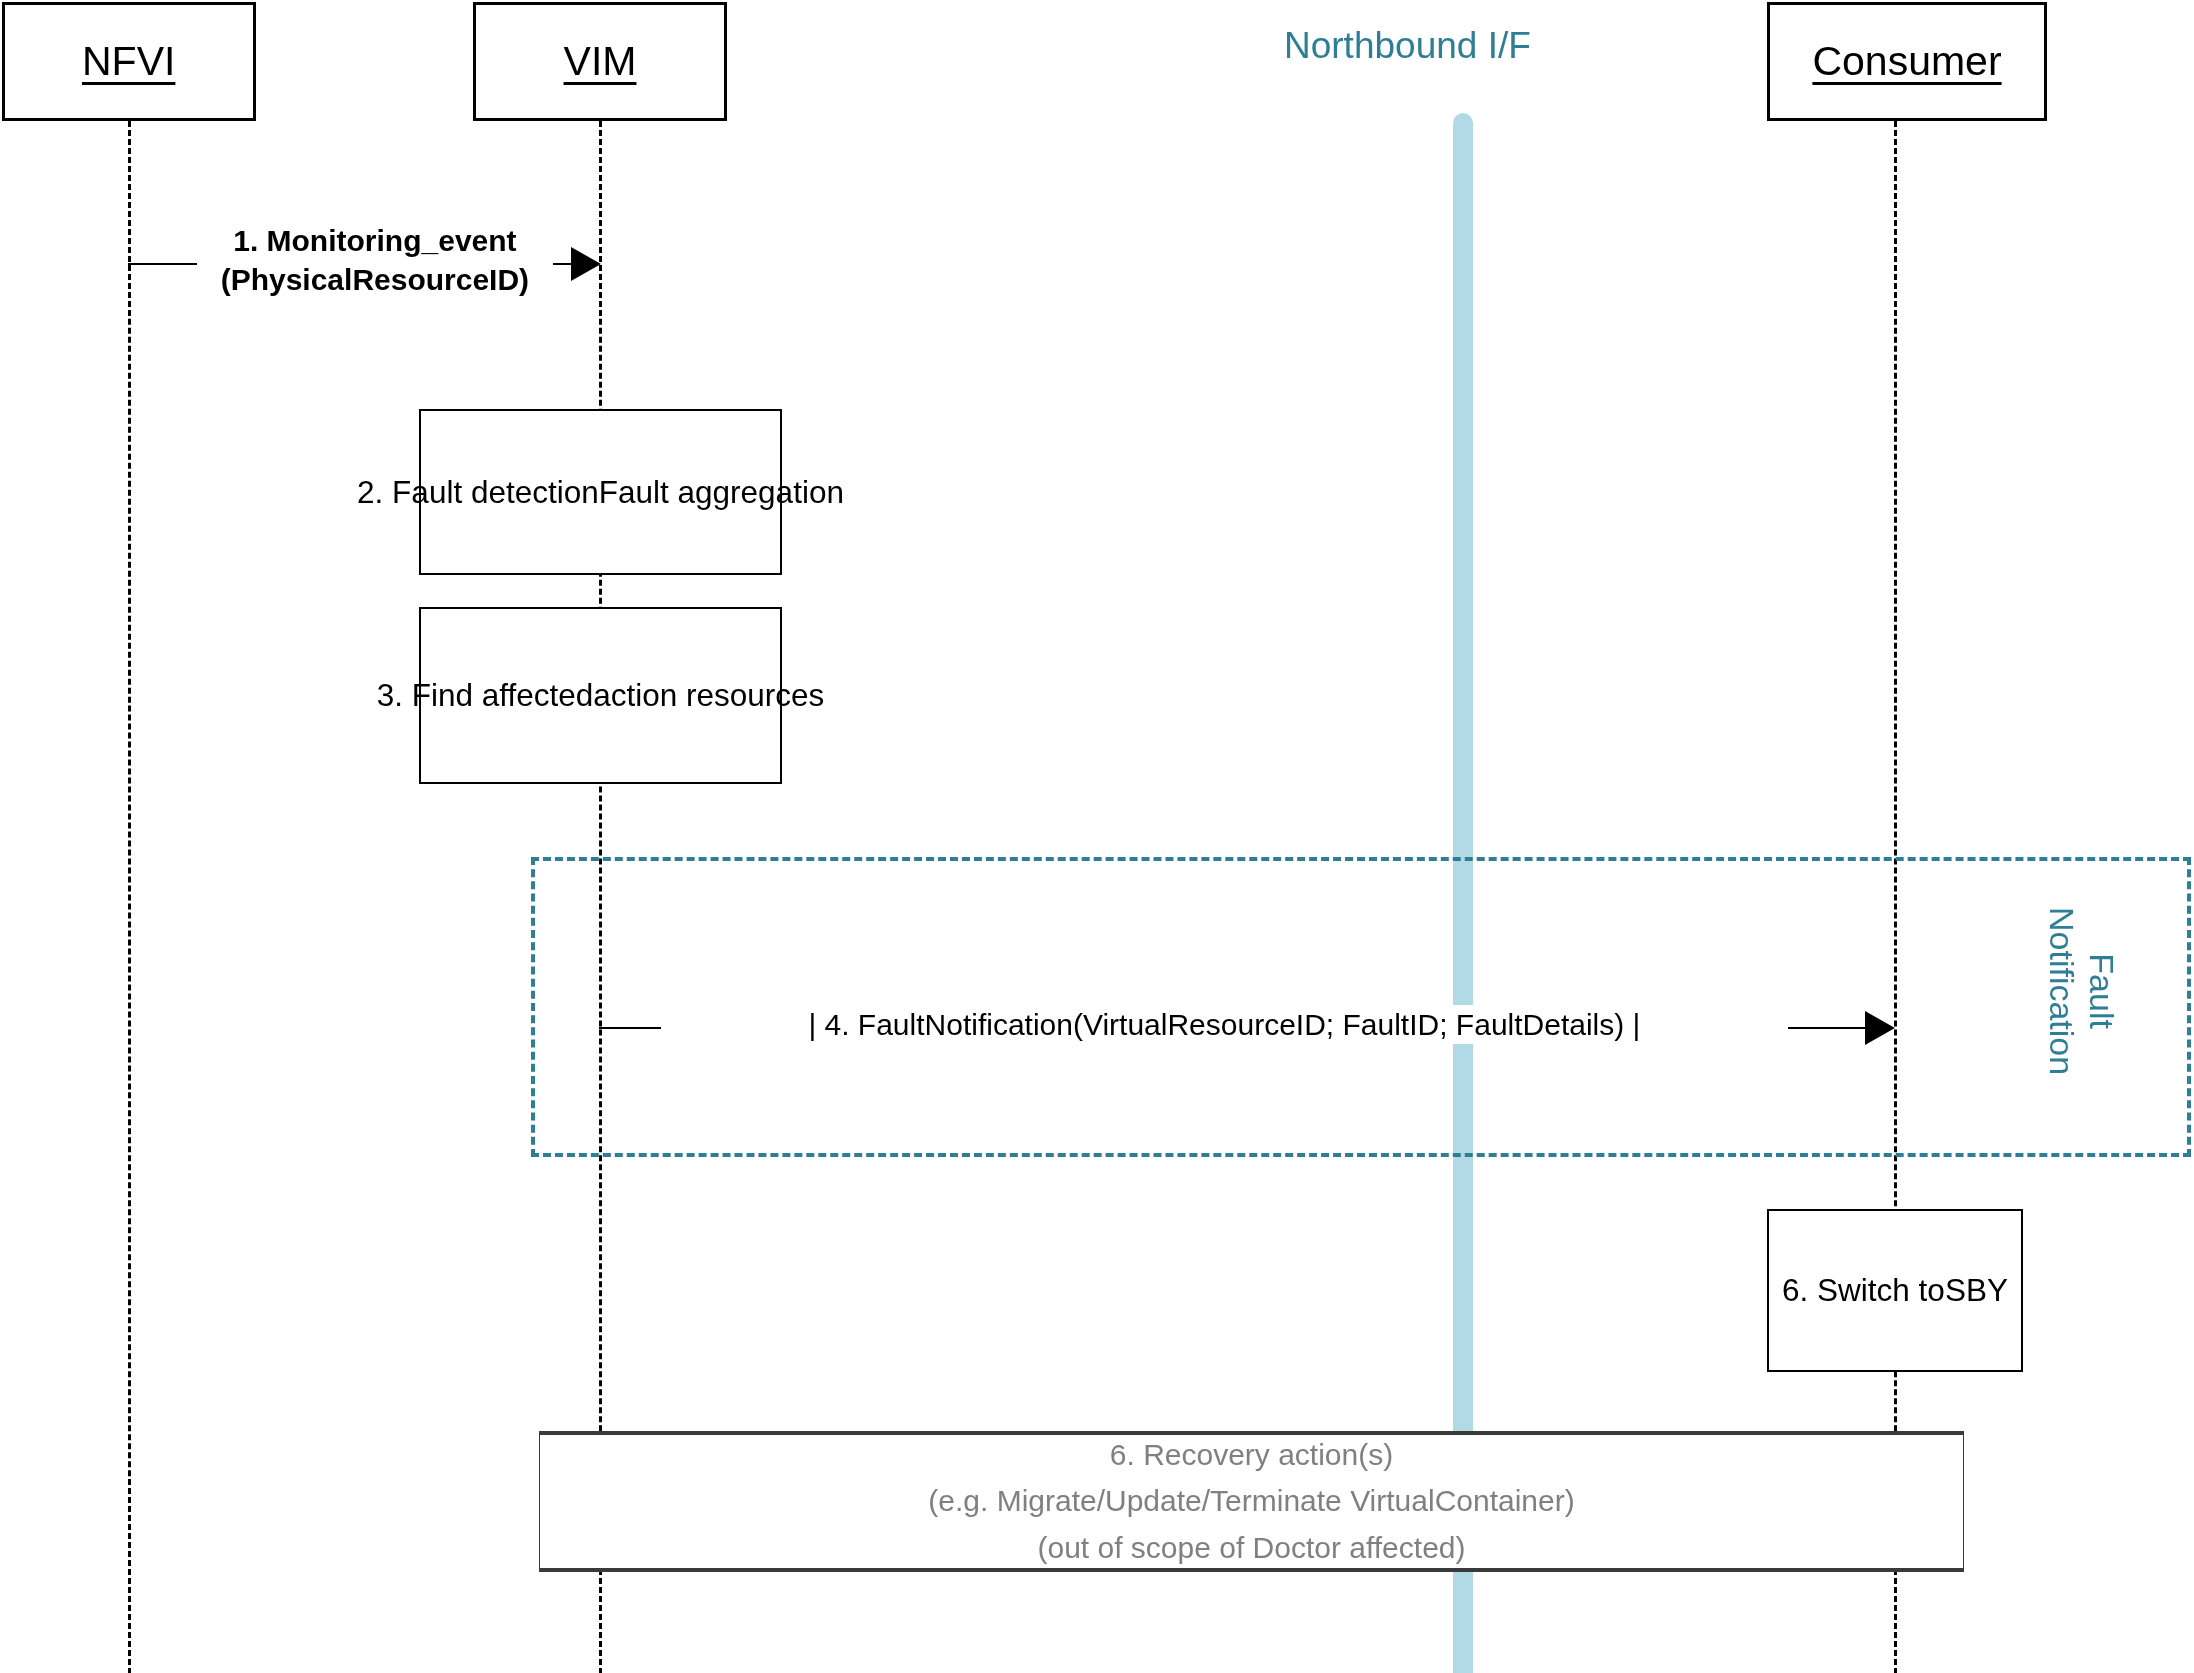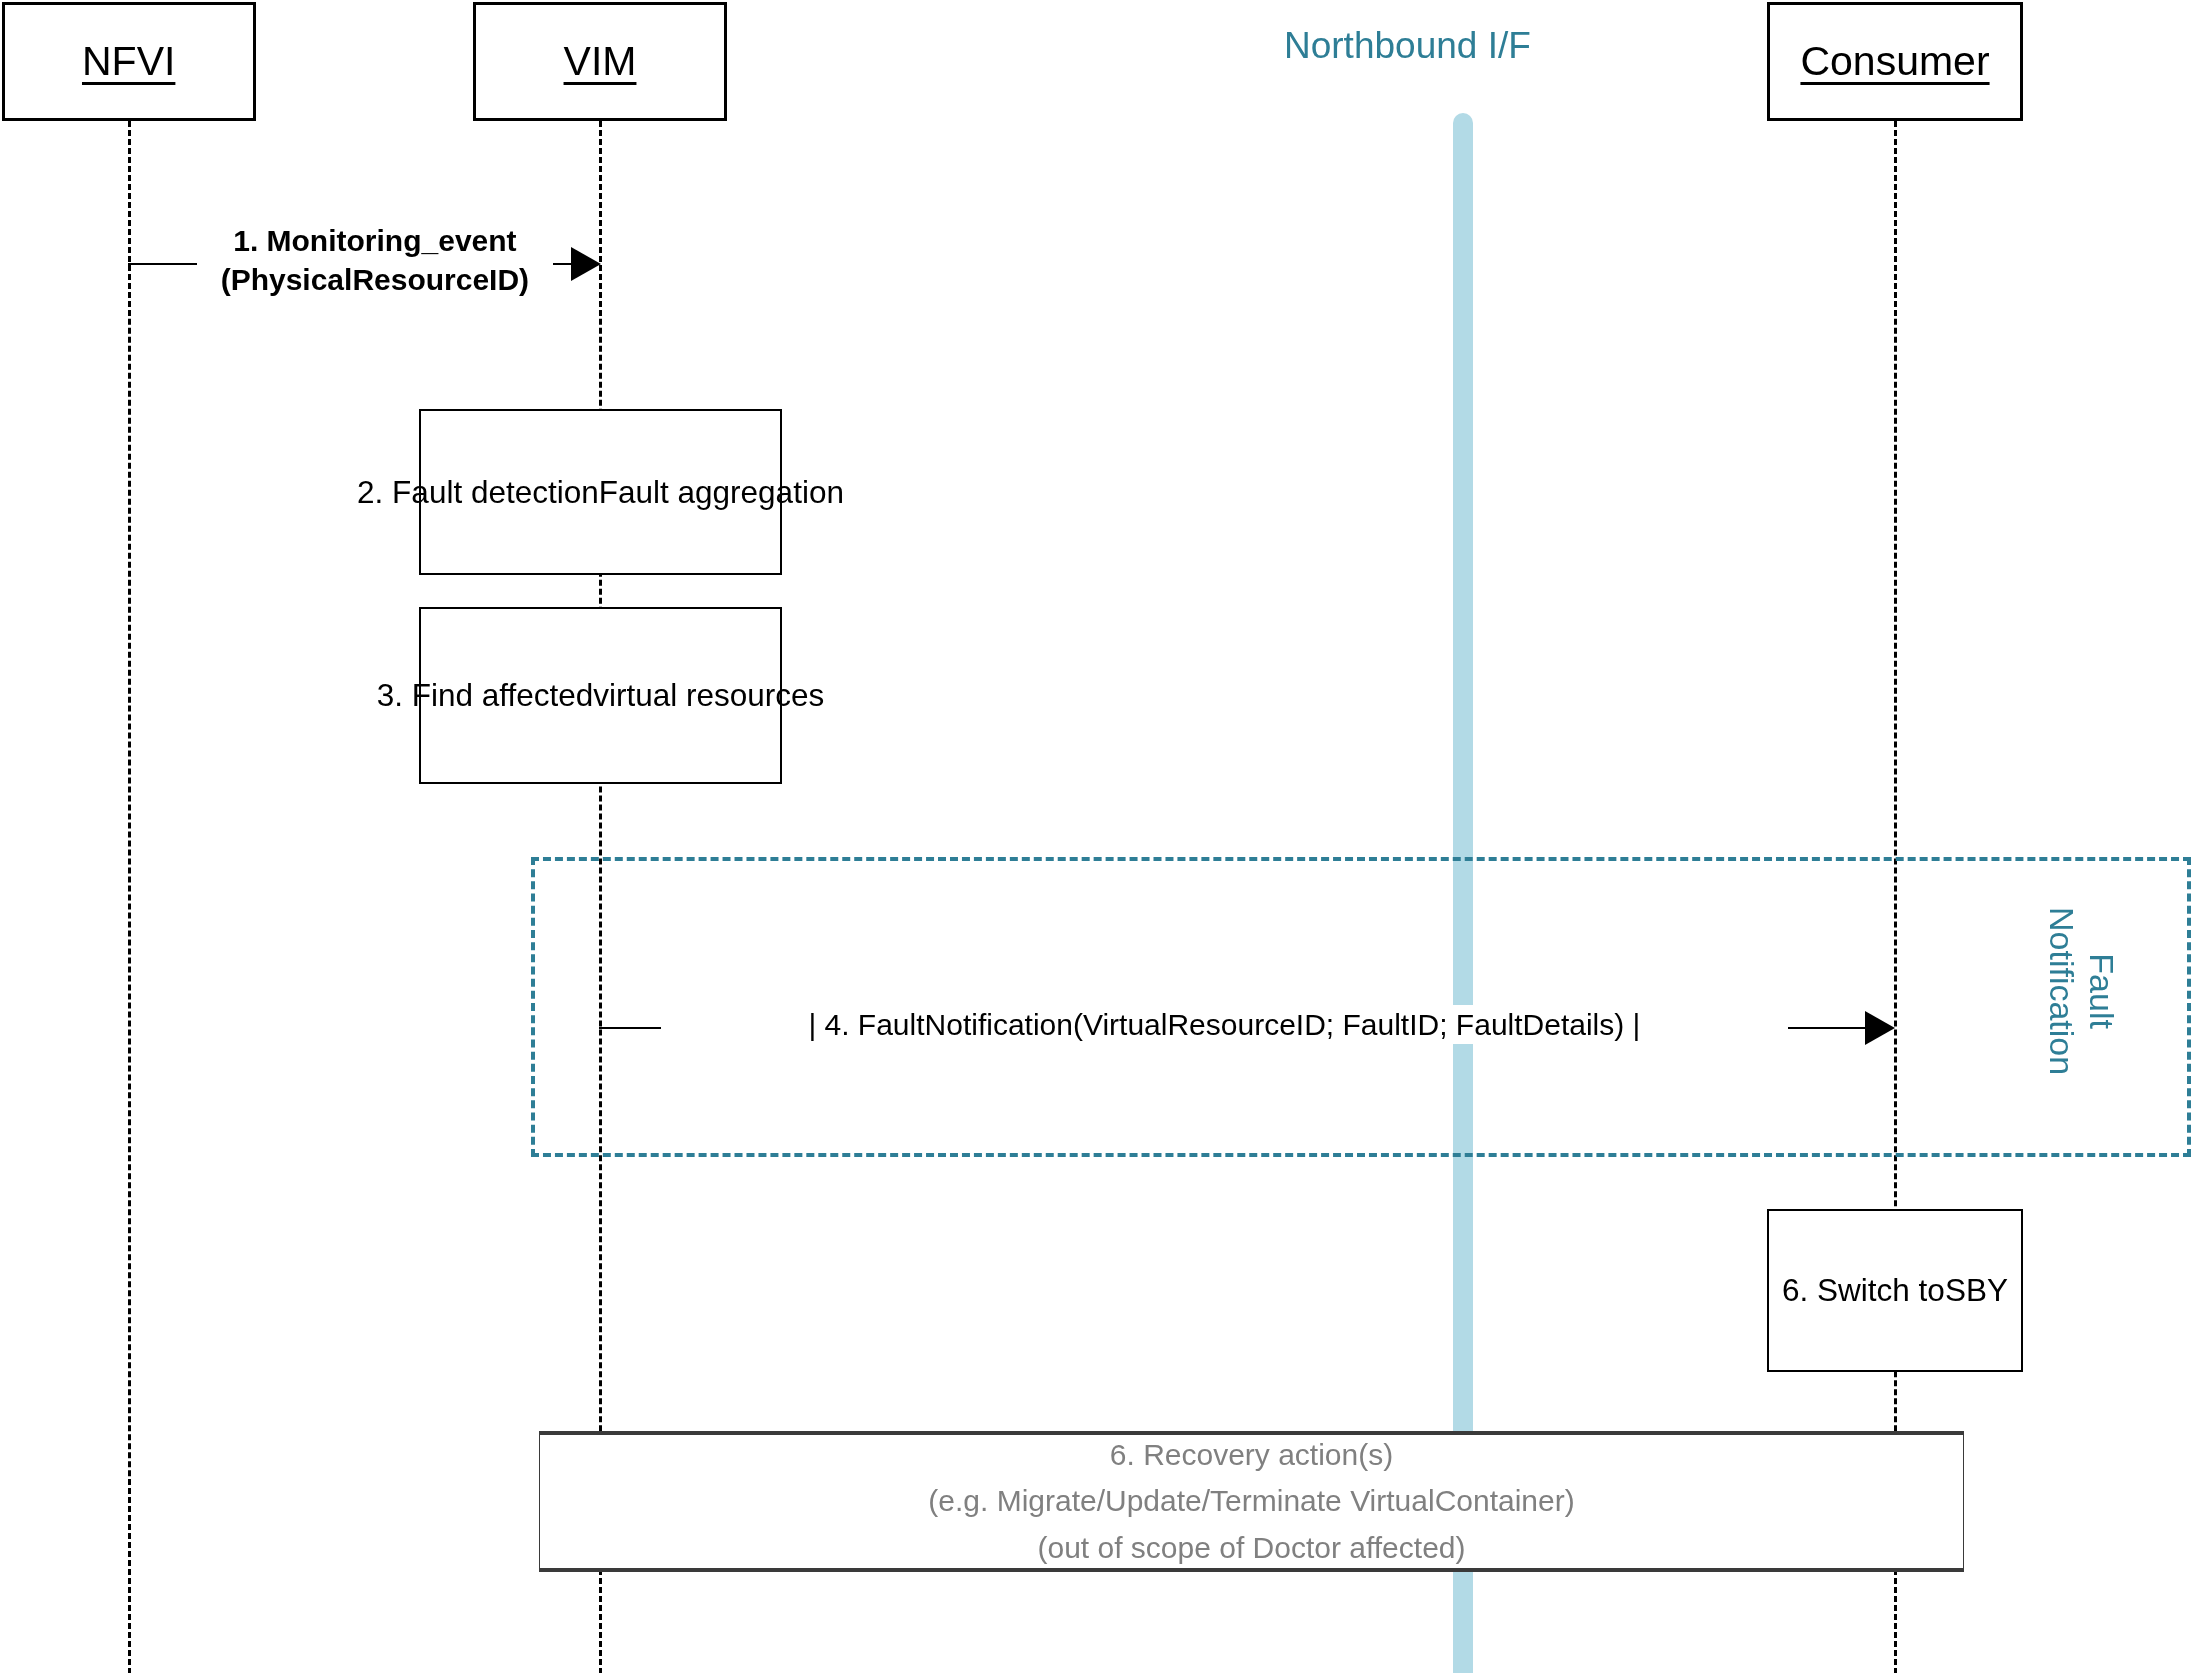--- a/index.html
+++ b/index.html
@@ -147,21 +147,21 @@
 <div id="stage">
 
   <div class="lifeline-box" style="left:1.7px; top:1.7px; width:254px; height:119px;">
     <span class="label">NFVI</span>
   </div>
 
   <div class="lifeline-box" style="left:473px; top:1.7px; width:254px; height:119px;">
     <span class="label">VIM</span>
   </div>
 
-  <div class="lifeline-box" style="left:1767px; top:1.7px; width:256px; height:119px;">
+  <div class="lifeline-box" style="left:1767px; top:1.7px; width:280px; height:119px;">
     <span class="label">Consumer</span>
   </div>
 
   <div class="nb-title" style="left:1284px; top:27px;">Northbound I/F</div>
   <div class="nb-bar" style="left:1453px; top:113px; width:20px; height:1561px;"></div>
 
   <div class="lifeline" style="left:128px; top:121px; height:1553px;"></div>
   <div class="lifeline" style="left:599px; top:121px; height:1553px;"></div>
   <div class="lifeline" style="left:1894px; top:121px; height:1553px;"></div>
 
@@ -172,21 +172,21 @@
     <div>(PhysicalResourceID)</div>
   </div>
 
   <div class="act-box" style="left:419px; top:409px; width:363px; height:166px;">
     <div class="line">2. Fault detection</div>
     <div class="line">Fault aggregation</div>
   </div>
 
   <div class="act-box" style="left:419px; top:607px; width:363px; height:177px;">
     <div class="line">3. Find affected</div>
-    <div class="line">virtual resources</div>
+    <div class="line">action resources</div>
   </div>
 
   <div class="fragment" style="left:531px; top:857px; width:1660px; height:300px;"></div>
   <div class="fragment-label" style="left:1986px; top:951px; width:191px;">
     <div>Fault</div>
     <div>Notification</div>
   </div>
 
   <div class="msg-line" style="left:599px; top:1027px; width:1280px;"></div>
   <div class="msg-head" style="left:1865px; top:1011px;"></div>

